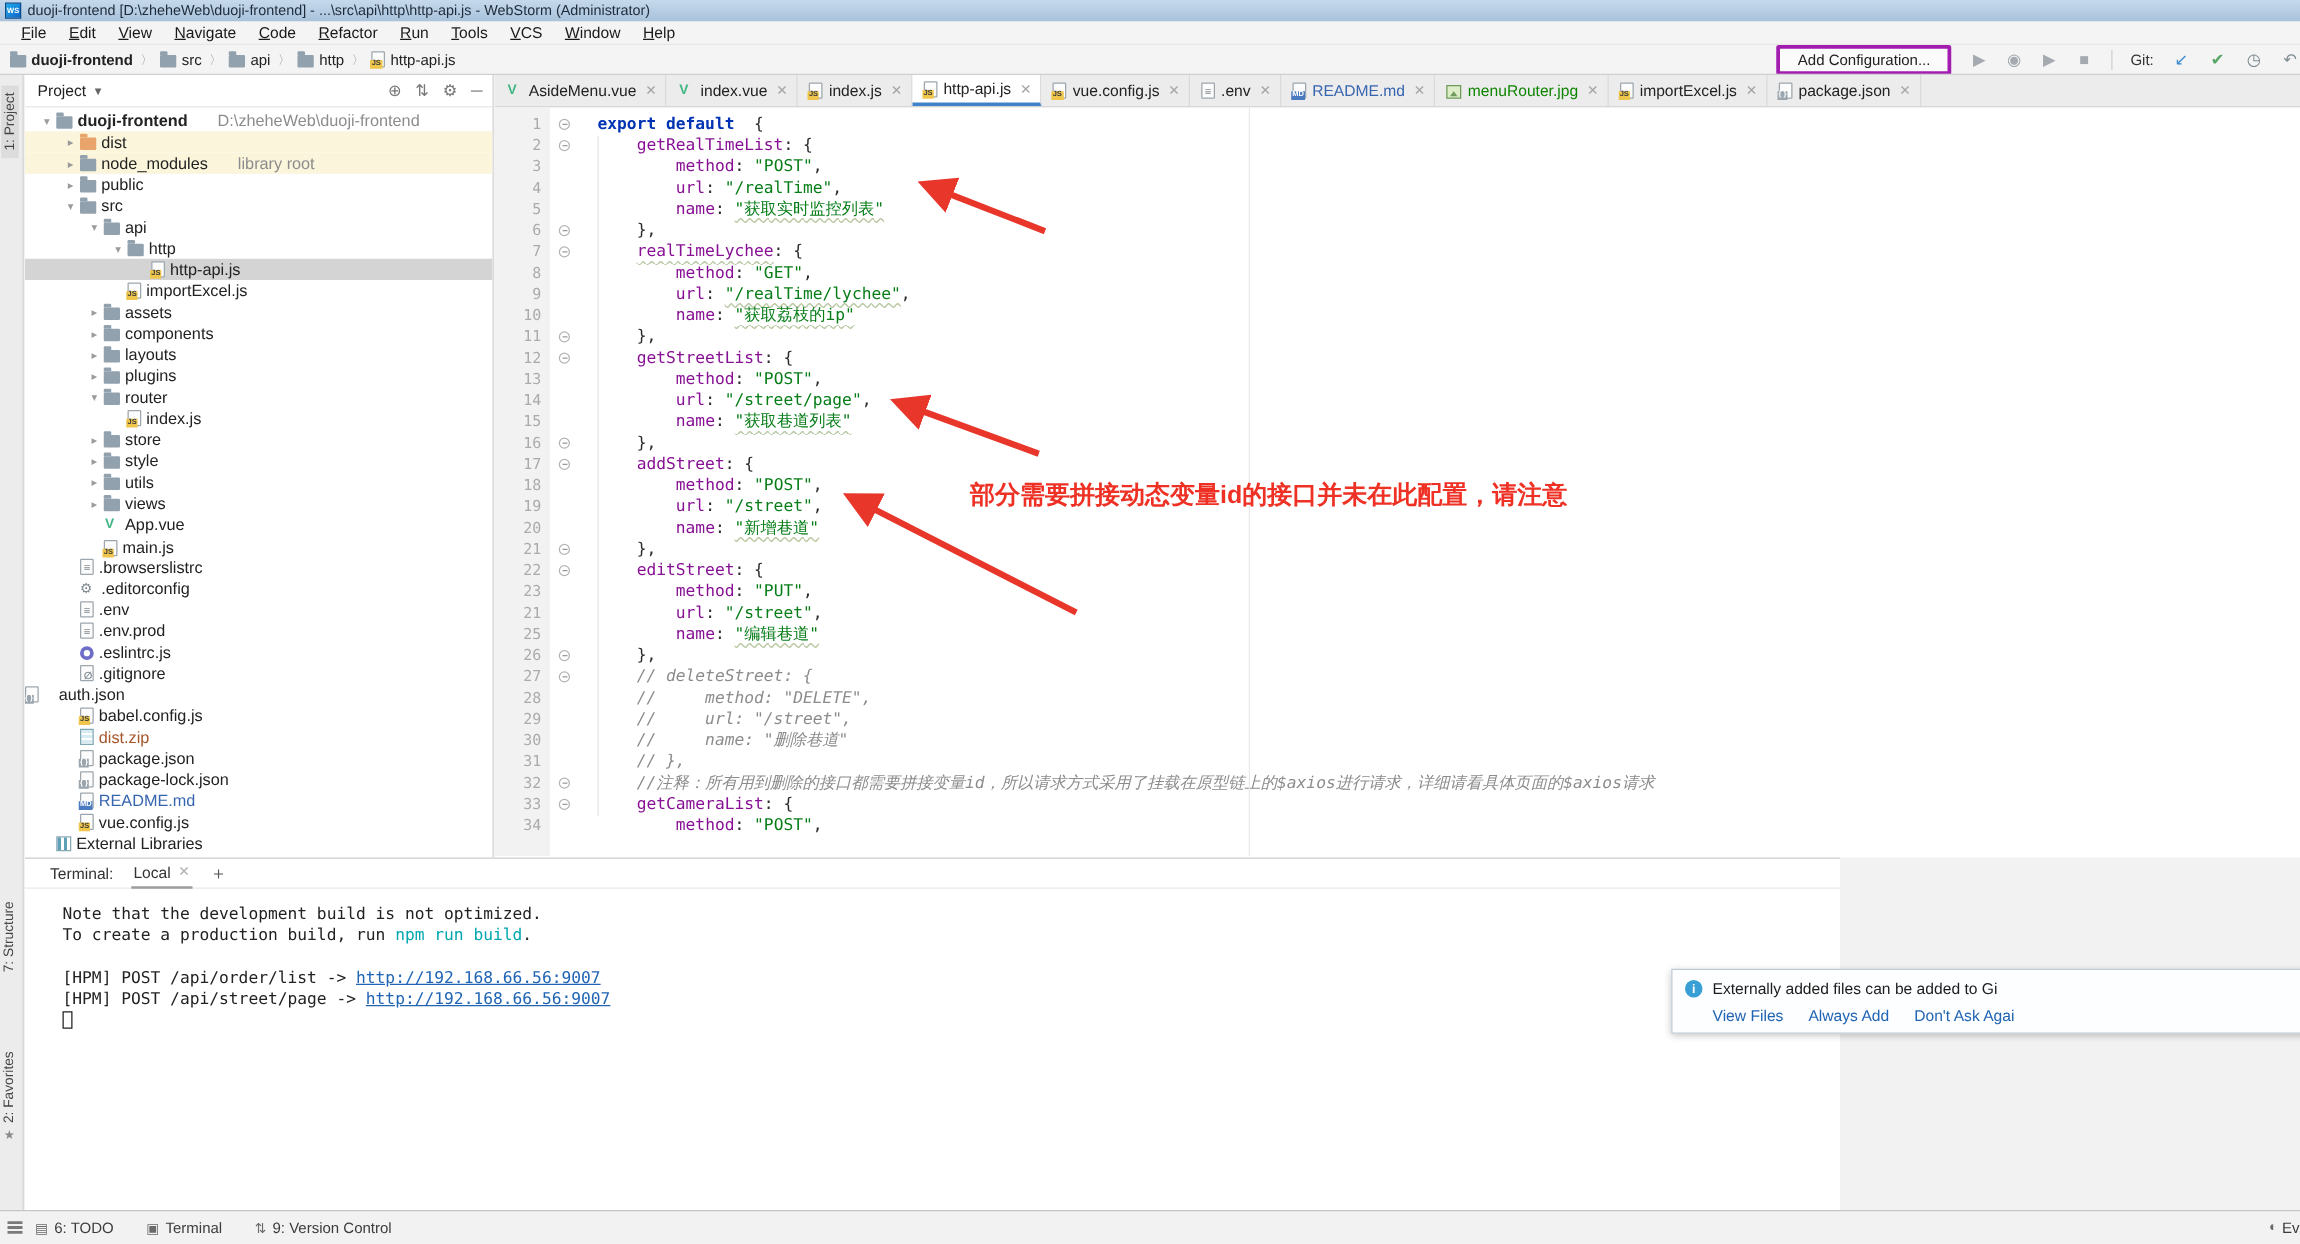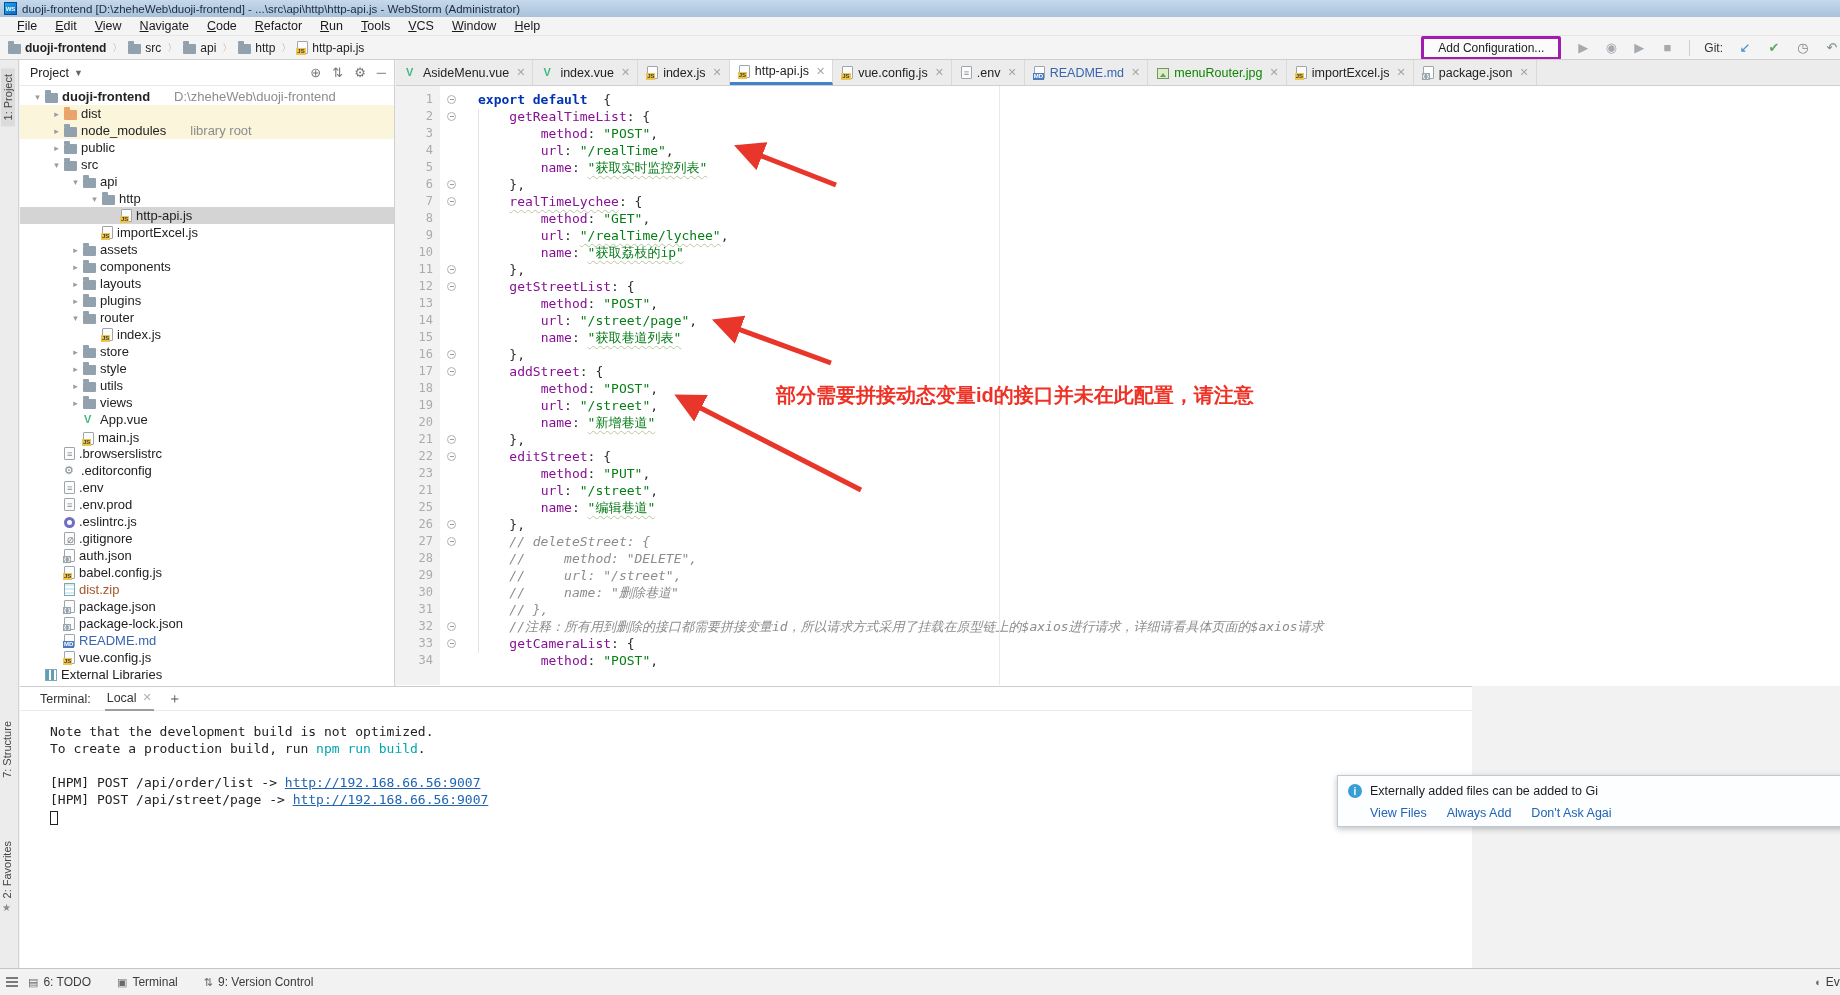--- a/index.html
+++ b/index.html
@@ -343,21 +343,21 @@
           <span class="tlabel">.env.prod</span>
         </div>
         <div class="trow" style="padding-left: 44px;">
           <span class="i i-eslint"></span>
           <span class="tlabel">.eslintrc.js</span>
         </div>
         <div class="trow" style="padding-left: 44px;">
           <span class="i i-page i-git"></span>
           <span class="tlabel">.gitignore</span>
         </div>
-        <div class="trow" style="padding-left: 44px;">
+        <div class="trow" style=" gap: 12px;">
           <span class="i i-page i-json"></span>
           <span class="tlabel">auth.json</span>
         </div>
         <div class="trow" style="padding-left: 44px;">
           <span class="i i-page i-js"></span>
           <span class="tlabel">babel.config.js</span>
         </div>
         <div class="trow" style="padding-left: 44px;">
           <span class="i i-zip"></span>
           <span class="tlabel" style="color: rgb(166, 86, 43);">dist.zip</span>

